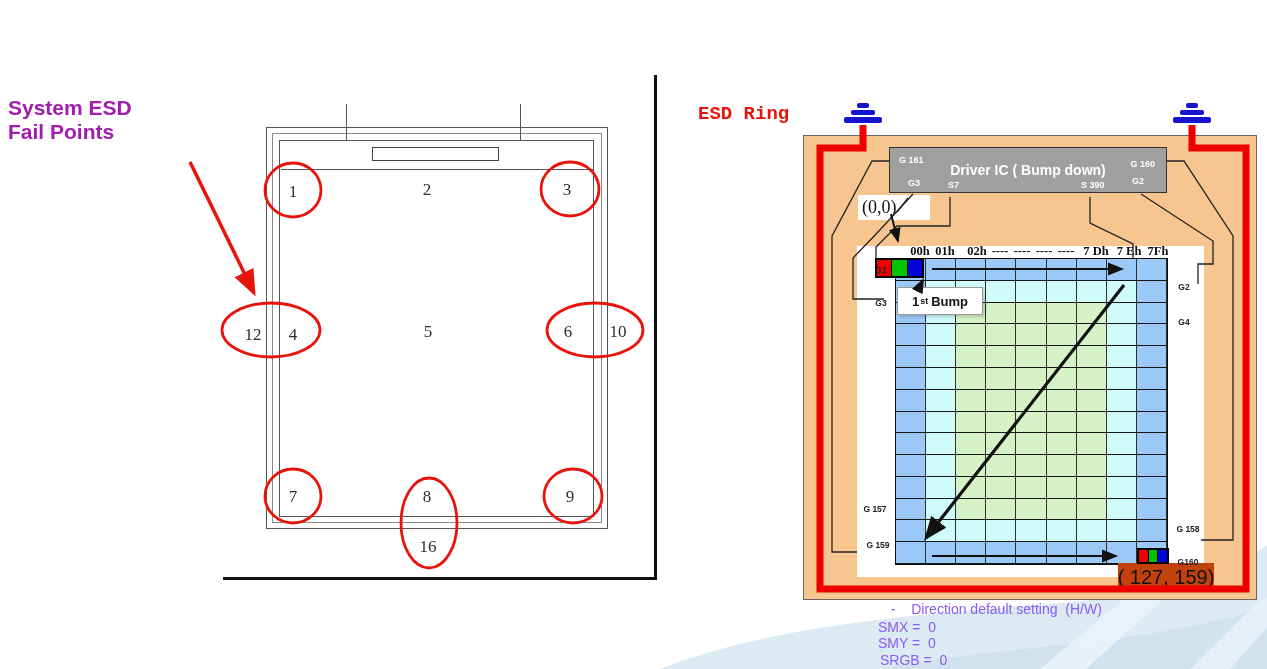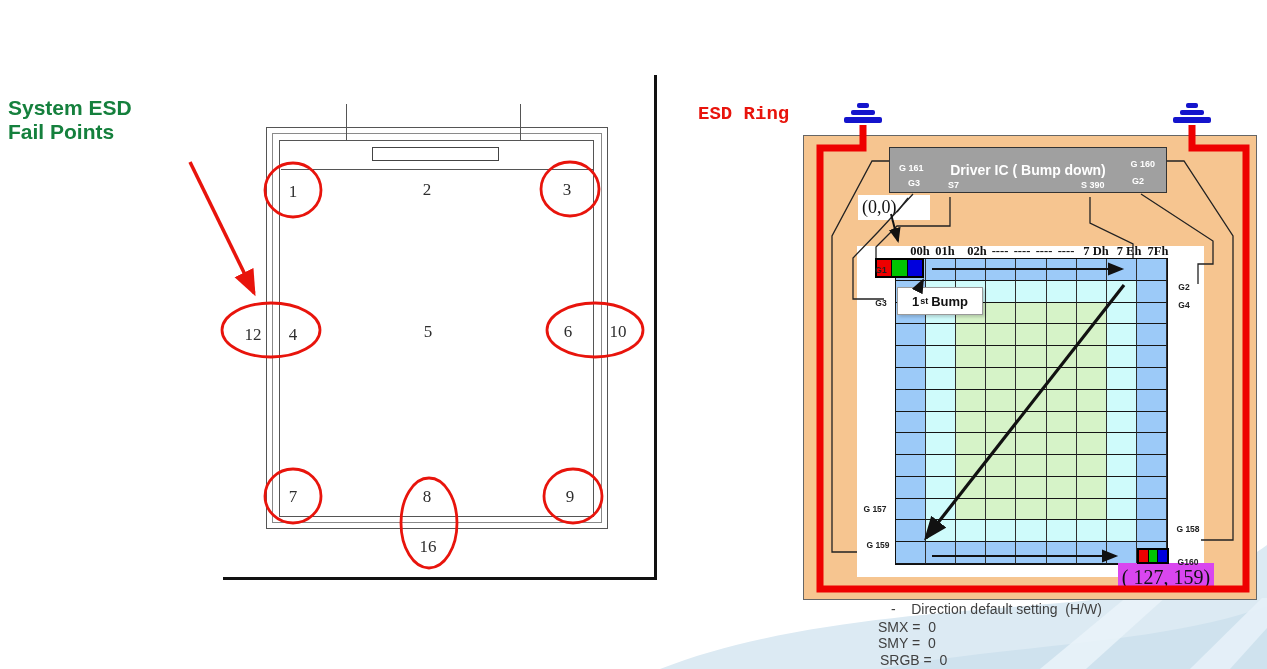--- a/index.html
+++ b/index.html
@@ -1,20 +1,20 @@
 <!DOCTYPE html>
 <html><head>
 <meta charset="utf-8">
 <style>
   html,body{margin:0;padding:0;background:#fff;}
   .stage{position:relative;width:1267px;height:669px;background:#fff;overflow:hidden;
          font-family:"Liberation Sans",sans-serif;}
   svg.lay{position:absolute;left:0;top:0;pointer-events:none;}
   
-  .title{position:absolute;left:8px;top:96px;color:#15803d;font-weight:bold;
+  .title{position:absolute;left:8px;top:96px;color:#a21caf;font-weight:bold;
          font-size:21px;line-height:24px;white-space:pre;}
   .dev{position:absolute;box-sizing:border-box;}
   .num{position:absolute;transform:translate(-50%,-50%);
        font-family:"Liberation Serif",serif;font-size:17px;color:#2e2e2e;}
   
   .fpc{position:absolute;left:838px;top:27px;width:380px;height:108px;background:#C9EFF7;
        border:2px solid #3a3a3a;box-sizing:border-box;display:flex;align-items:center;justify-content:center;}
   .fpc-label{font-size:26px;color:#111;letter-spacing:1px;}
   .panel{position:absolute;left:803px;top:135px;width:454px;height:465px;background:#F6C590;
          border:1.5px solid #666;box-sizing:border-box;}
@@ -32,27 +32,27 @@
   .hdr{position:absolute;transform:translate(-50%,0);font-family:"Liberation Serif",serif;
        font-size:12.5px;font-weight:600;color:#111;white-space:pre;}
   .glab{position:absolute;transform:translate(-50%,-50%);font-size:8.5px;font-weight:bold;color:#222;white-space:pre;}
   .esdring{position:absolute;left:698px;top:103px;color:#E8140C;font-weight:bold;font-size:19px;font-family:Liberation Mono, monospace;}
   .origin-patch{position:absolute;left:858px;top:195px;width:72px;height:25px;background:#fff;}
   .origin{position:absolute;left:862px;top:197px;font-family:"Liberation Serif",serif;font-size:18px;color:#111;}
   .callout{position:absolute;left:897px;top:287px;width:84px;height:26px;background:#fff;
            border:1px solid #9a9a9a;box-shadow:2px 2px 3px rgba(0,0,0,.18);
            display:flex;align-items:center;justify-content:center;font-size:13px;font-weight:bold;color:#111;}
   .callout sup{font-size:9px;margin:0 3px 0 1px;}
-  .coord-patch{position:absolute;left:1118px;top:563px;width:96px;height:29px;background:#d946ef;
+  .coord-patch{position:absolute;left:1118px;top:563px;width:96px;height:29px;background:#c2410c;
                display:flex;align-items:center;justify-content:center;
-               font-family:Liberation Serif, serif;font-size:20px;color:#111;white-space:pre;}
+               font-family:Liberation Sans, sans-serif;font-size:20px;color:#111;white-space:pre;}
   .rgb{position:absolute;display:flex;border:2px solid #000;box-sizing:border-box;}
   .rgb div{flex:1;}
   .rgb div + div{border-left:1.5px solid #000;}
-  .note{position:absolute;font-size:14px;color:#404040;white-space:pre;}
+  .note{position:absolute;font-size:14px;color:#8b5cf6;white-space:pre;}
 </style>
 </head>
 <body>
 
 <div class="stage" id="stage">
 
   <svg class="lay" width="1267" height="669">
     <path d="M660,669 C800,614 990,612 1110,598 C1190,588 1245,562 1267,545 L1267,669 Z" fill="#DCEAF3"></path>
     <path d="M880,669 C1000,645 1160,645 1267,606 L1267,669 Z" fill="#CFE2EE"></path>
     <path d="M1040,669 L1140,586 L1178,586 L1086,669 Z" fill="#EAF3F9" opacity="0.85"></path>
@@ -202,21 +202,21 @@
       <div class="cell" style="background: rgb(156, 202, 248);"></div>
       <div class="cell" style="background: rgb(156, 202, 248);"></div>
       <div class="cell" style="background: rgb(156, 202, 248);"></div>
       <div class="cell" style="background: rgb(156, 202, 248);"></div>
       <div class="cell" style="background: rgb(156, 202, 248);"></div>
       <div class="cell" style="background: rgb(156, 202, 248);"></div>
     </div>
 
   <div class="ic">
     <span class="ic-title">Driver IC ( Bump down)</span>
-    <span class="pin" style="left:9px;top:15px;">G 161</span>
+    <span class="pin" style="left:9px;top:7px;">G 161</span>
     <span class="pin" style="right:11px;top:11px;">G 160</span>
     <span class="pin" style="left:18px;bottom:4px;">G3</span>
     <span class="pin" style="left:58px;bottom:2px;">S7</span>
     <span class="pin" style="left:191px;bottom:2px;">S 390</span>
     <span class="pin" style="right:22px;bottom:6px;">G2</span>
   </div>
 
   <div class="gndbar" style="left:857px;top:103px;width:12px;height:5px;"></div>
   <div class="gndbar" style="left:851px;top:110px;width:24px;height:5px;"></div>
   <div class="gndbar" style="left:844px;top:117px;width:38px;height:6px;"></div>
@@ -295,21 +295,21 @@
     <span class="hdr" style="left: 1044px; top: 244px;">----</span>
     <span class="hdr" style="left: 1066px; top: 244px;">----</span>
     <span class="hdr" style="left: 1096px; top: 244px;">7 Dh</span>
     <span class="hdr" style="left: 1129px; top: 244px;">7 Eh</span>
     <span class="hdr" style="left: 1158px; top: 244px;">7Fh</span>
     <span class="glab" style="left: 881px; top: 270px; transform: translate(-50%, -50%);">G1</span>
     <span class="glab" style="left: 881px; top: 303px; transform: translate(-50%, -50%);">G3</span>
     <span class="glab" style="left: 875px; top: 509px; transform: translate(-50%, -50%);">G 157</span>
     <span class="glab" style="left: 878px; top: 545px; transform: translate(-50%, -50%);">G 159</span>
     <span class="glab" style="left: 1184px; top: 287px; transform: translate(-50%, -50%);">G2</span>
-    <span class="glab" style="left: 1184px; top: 305px; transform: translate(-50%, -50%);">G4</span>
+    <span class="glab" style="left: 1184px; top: 322px; transform: translate(-50%, -50%);">G4</span>
     <span class="glab" style="left: 1188px; top: 529px; transform: translate(-50%, -50%);">G 158</span>
     <span class="glab" style="left: 1188px; top: 562px; transform: translate(-50%, -50%);">G160</span>
     <span class="num" style="left: 293px; top: 192px; transform: translate(-50%, -50%);">1</span>
     <span class="num" style="left: 427px; top: 190px; transform: translate(-50%, -50%);">2</span>
     <span class="num" style="left: 567px; top: 190px; transform: translate(-50%, -50%);">3</span>
     <span class="num" style="left: 293px; top: 335px; transform: translate(-50%, -50%);">4</span>
     <span class="num" style="left: 428px; top: 332px; transform: translate(-50%, -50%);">5</span>
     <span class="num" style="left: 568px; top: 332px; transform: translate(-50%, -50%);">6</span>
     <span class="num" style="left: 293px; top: 497px; transform: translate(-50%, -50%);">7</span>
     <span class="num" style="left: 427px; top: 497px; transform: translate(-50%, -50%);">8</span>

